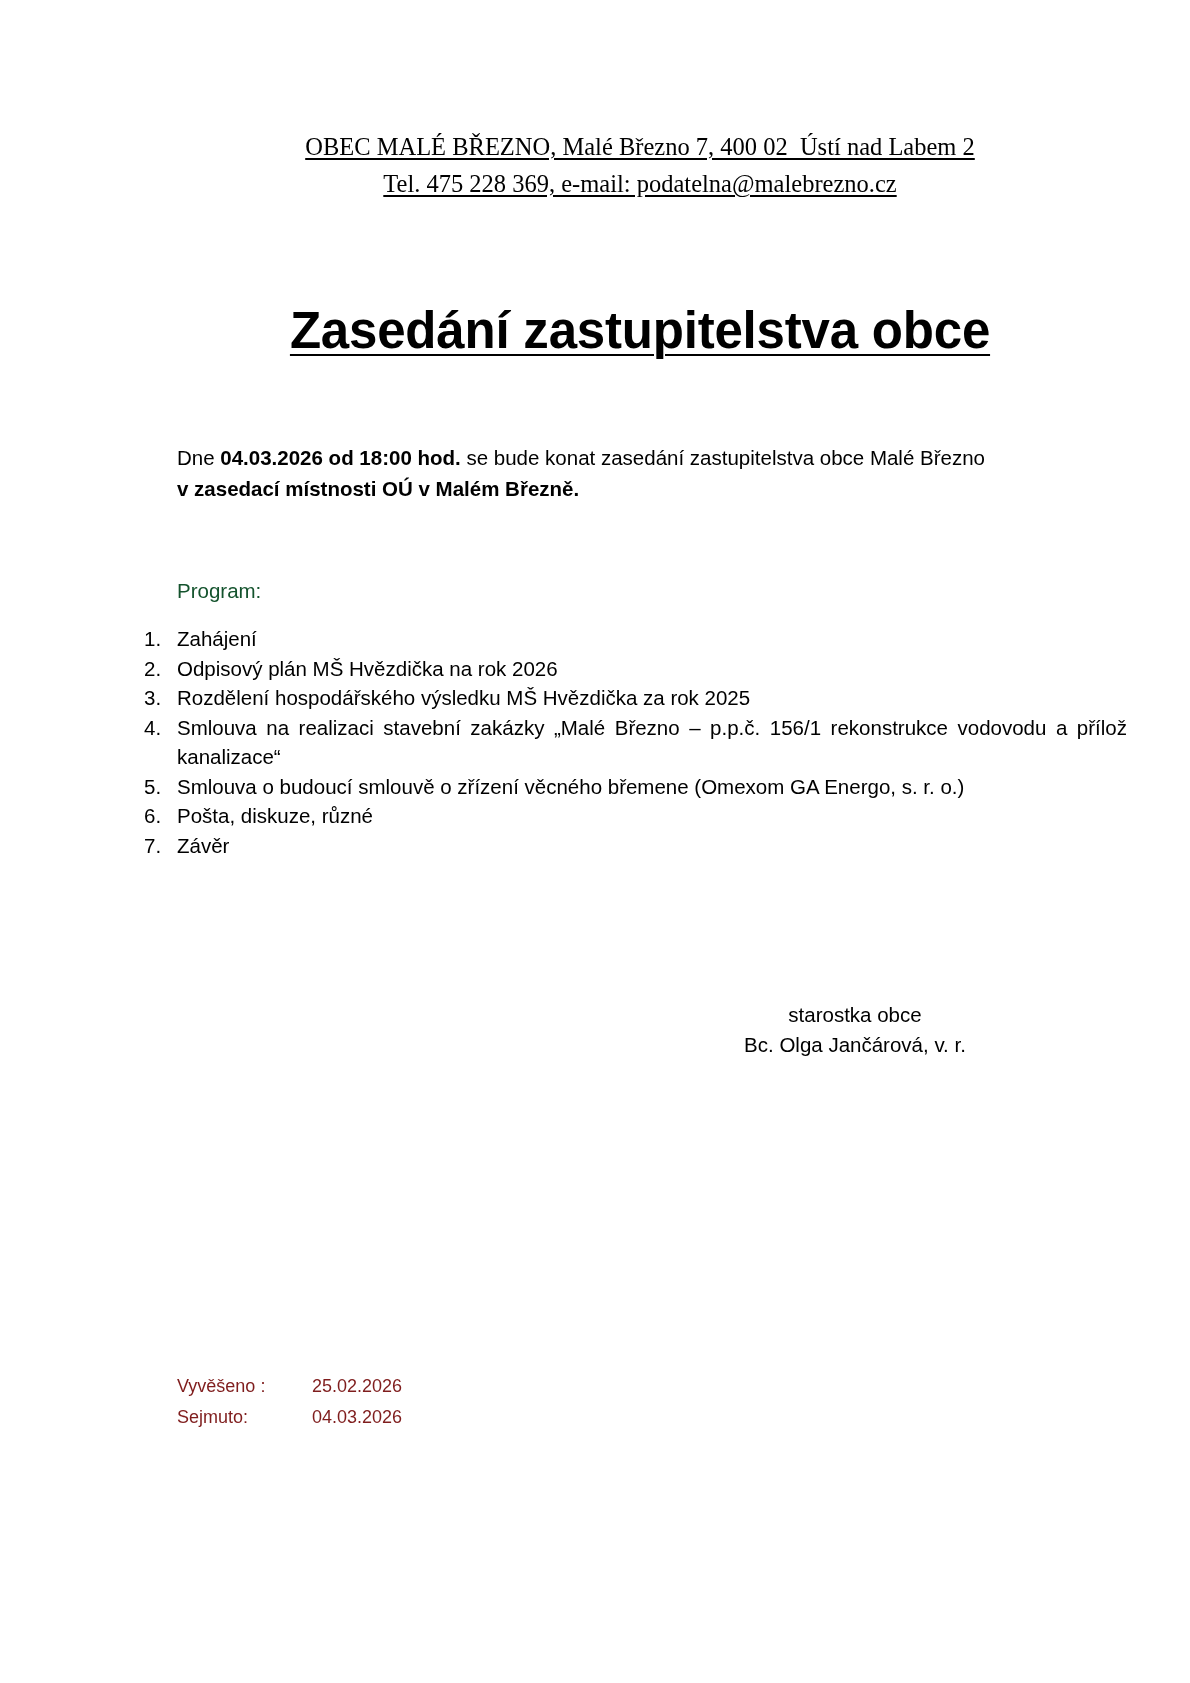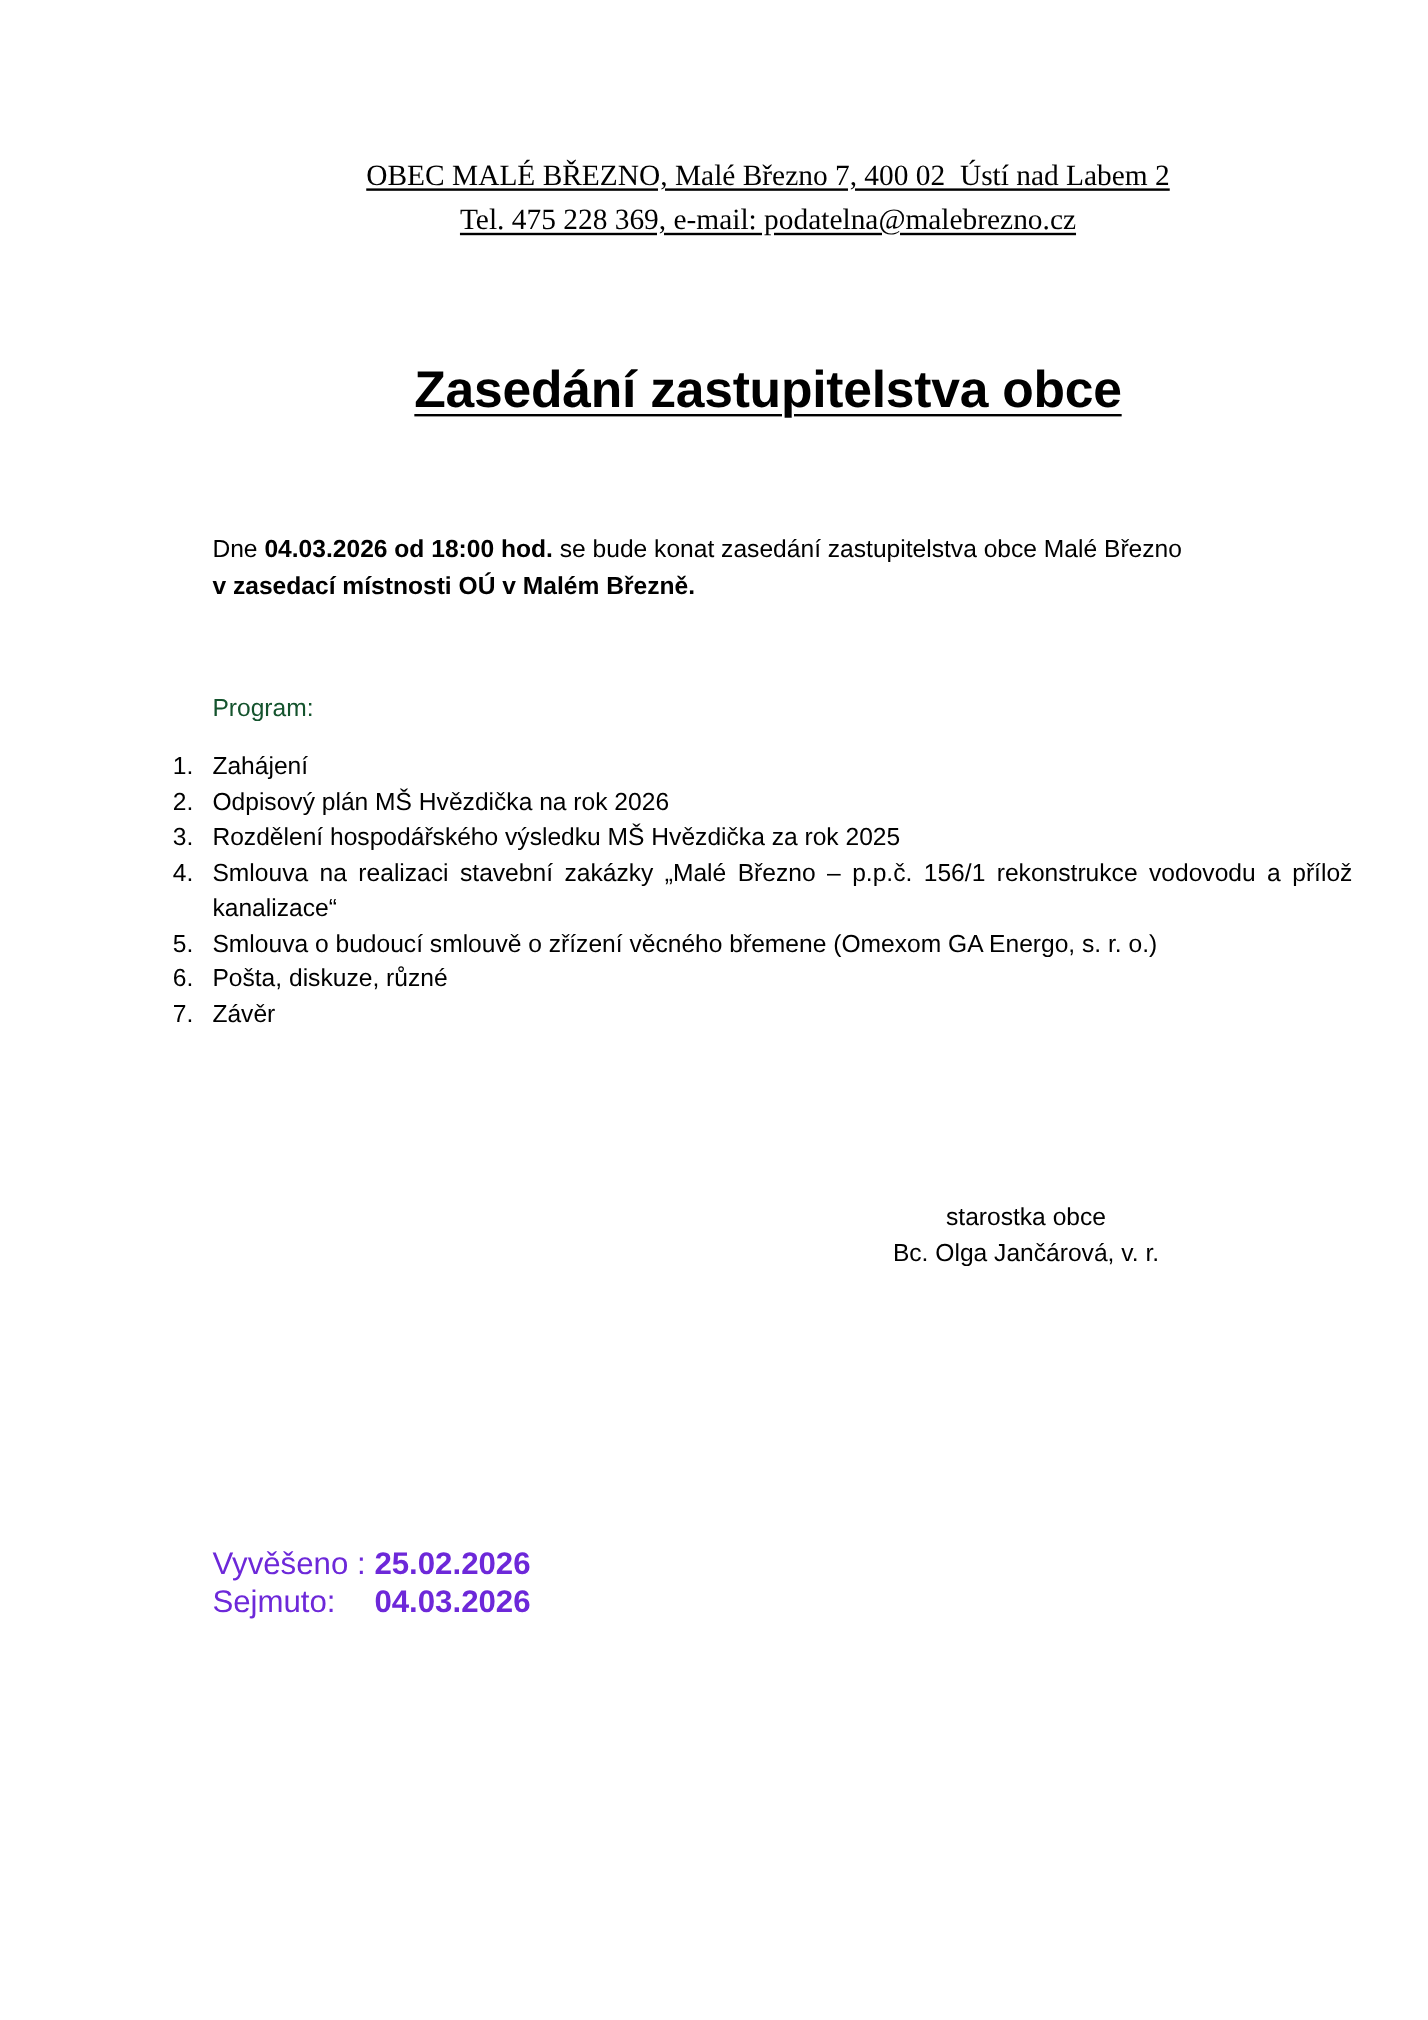--- a/index.html
+++ b/index.html
@@ -46,21 +46,21 @@
     position: absolute;
     top: 280px;
     left: 0;
     width: 1190px;
     text-align: center;
   }
   .doc-title span {
     display: inline-block;
     font-family: "Liberation Sans Narrow", "Liberation Sans", sans-serif;
     font-weight: bold;
-    font-size: 43px;
+    font-size: 51px;
     letter-spacing: -0.2px;
     text-decoration: underline;
     text-underline-offset: 6px;
     text-decoration-thickness: 2px;
     color: #000;
   }
 
   
   .announce {
     position: absolute;
@@ -123,29 +123,29 @@
     text-align: center;
     font-size: 20.5px;
     line-height: 30px;
     color: #000;
   }
   .signature div { display: block; }
 
   
   .footer-dates {
     position: absolute;
-    top: 1288px;
+    top: 1371px;
     left: 132px;
-    font-size: 26px;
+    font-size: 18px;
     line-height: 31px;
-    color: #6d28d9;
+    color: #7f1d1d;
   }
   .fd-row { display: flex; }
   .fd-label { width: 135px; flex: 0 0 135px; }
-  .fd-value { flex: 0 0 auto; font-weight: bold; }
+  .fd-value { flex: 0 0 auto; }
 </style>
 </head>
 <body>
 
 <div class="page">
 
   <div class="letterhead">
     <span class="lh-row"><span class="lh-line">OBEC MALÉ BŘEZNO, Malé Březno 7, 400 02  Ústí nad Labem 2</span></span>
     <span class="lh-row"><span class="lh-line">Tel. 475 228 369, e-mail: podatelna@malebrezno.cz</span></span>
   </div>

